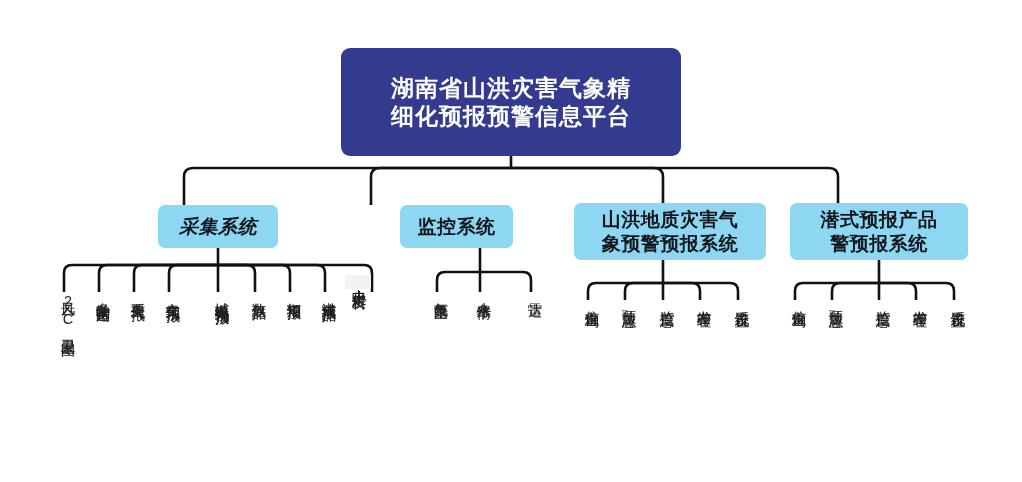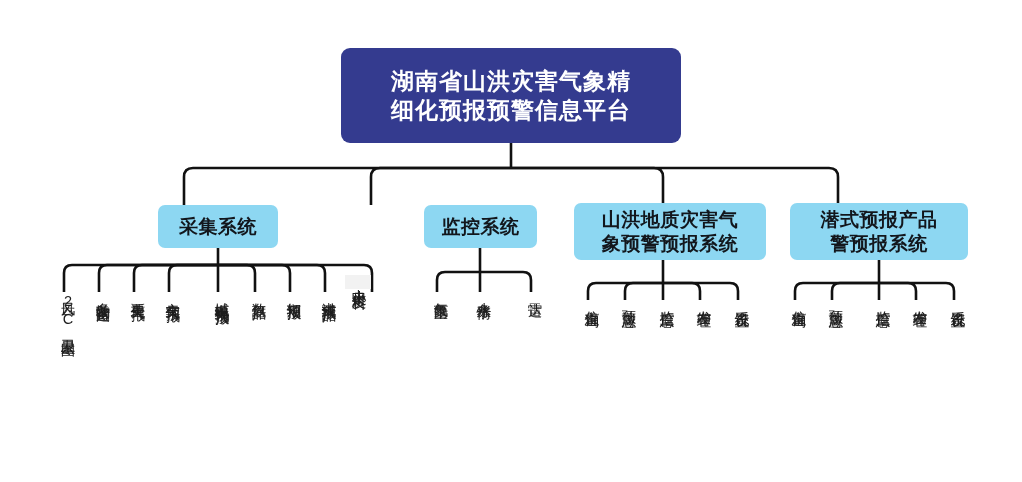--- a/index.html
+++ b/index.html
@@ -102,26 +102,26 @@
       <path d="M 700,300 L 700,291 Q 700,283 692,283 L 663,283"></path>
 
       <path d="M 879,260 L 879,283"></path>
       <path d="M 795,300 L 795,291 Q 795,283 803,283 L 946,283 Q 954,283 954,291 L 954,300"></path>
       <path d="M 832,300 L 832,291 Q 832,283 840,283 L 879,283"></path>
       <path d="M 879,300 L 879,283"></path>
       <path d="M 916,300 L 916,291 Q 916,283 908,283 L 879,283"></path>
     </g>
   </svg>
 
-  <div class="node root" style="left: 341px; top: 48px; width: 340px; height: 95px; background: rgb(52, 59, 143); color: rgb(255, 255, 255);">湖南省山洪灾害气象精
+  <div class="node root" style="left: 341px; top: 48px; width: 340px; height: 108px; background: rgb(52, 59, 143); color: rgb(255, 255, 255);">湖南省山洪灾害气象精
 细化预报预警信息平台</div>
 
-  <div class="node l2" style="left: 158px; top: 205px; width: 120px; height: 43px; background: rgb(141, 215, 242); color: rgb(18, 22, 28);">采集系统</div>
+  <div class="node l2" style="left: 158px; top: 205px; width: 120px; height: 43px; background: rgb(141, 215, 242); color: rgb(18, 22, 28); font-style: italic;">采集系统</div>
 
-  <div class="node l2" style="left: 424px; top: 205px; width: 113px; height: 43px; background: rgb(141, 215, 242); color: rgb(18, 22, 28);">监控系统</div>
+  <div class="node l2" style="left: 400px; top: 205px; width: 113px; height: 43px; background: rgb(141, 215, 242); color: rgb(18, 22, 28);">监控系统</div>
 
   <div class="node l2" style="left: 574px; top: 203px; width: 192px; height: 57px; background: rgb(141, 215, 242); color: rgb(18, 22, 28); text-align: center;">山洪地质灾害气
 象预警预报系统</div>
 
   <div class="node l2" style="left: 790px; top: 203px; width: 178px; height: 57px; background: rgb(141, 215, 242); color: rgb(18, 22, 28);">潜式预报产品
 警预报系统</div>
 
   <div class="leaf" style="left:56px;  top:288px;">风云2C卫星云图</div>
   <div class="leaf" style="left:91px;  top:288px;">多普勒雷达图</div>
   <div class="leaf" style="left:126px; top:288px;">重要天气报</div>

